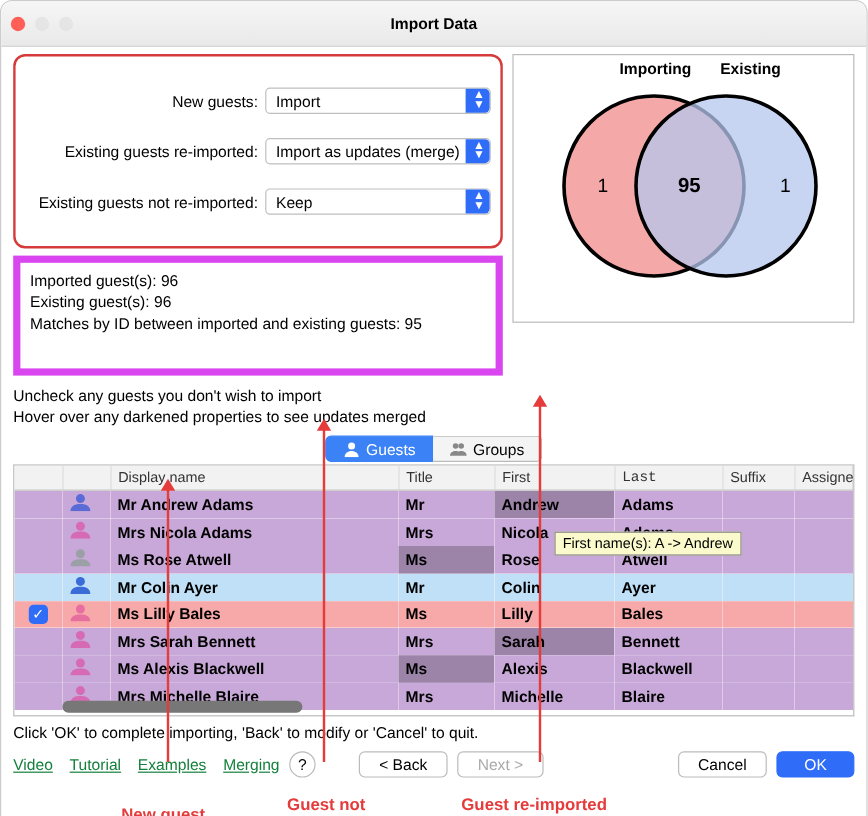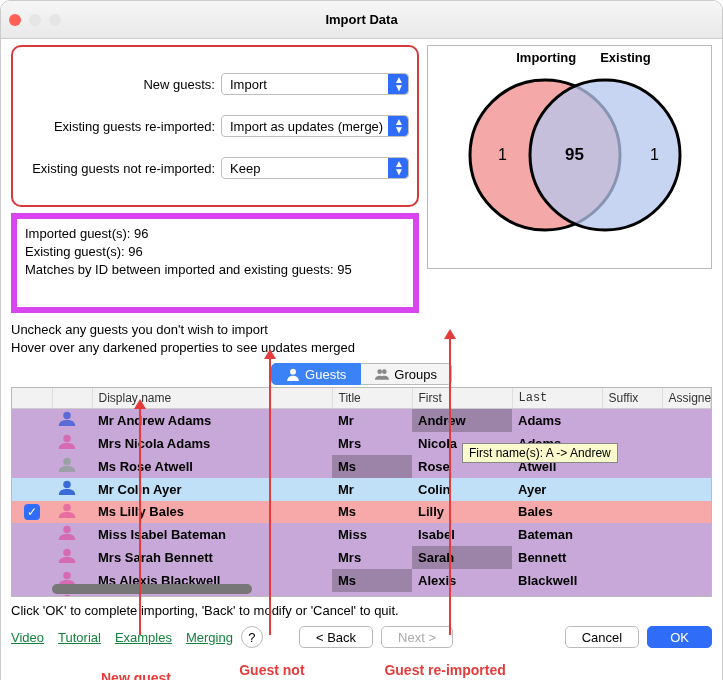--- a/index.html
+++ b/index.html
@@ -315,33 +315,20 @@
             <td class="bold">Bales</td>
             <td></td>
             <td></td>
           </tr>
           <tr class="row-existing">
             <td style="text-align: center;"><span class="checkbox"></span></td>
             <td><svg class="silhouette" viewBox="0 0 24 20">
                 <circle cx="12" cy="6" r="5" fill="#d66bb4"></circle>
                 <path d="M1 20c0-6 5-8 11-8s11 2 11 8" fill="#d66bb4"></path>
               </svg></td>
-            <td class="bold">Miss Isabel Bateman</td>
-            <td class="bold">Miss</td>
-            <td class="bold">Isabel</td>
-            <td class="bold">Bateman</td>
-            <td></td>
-            <td></td>
-          </tr>
-          <tr class="row-existing">
-            <td style="text-align: center;"><span class="checkbox"></span></td>
-            <td><svg class="silhouette" viewBox="0 0 24 20">
-                <circle cx="12" cy="6" r="5" fill="#d66bb4"></circle>
-                <path d="M1 20c0-6 5-8 11-8s11 2 11 8" fill="#d66bb4"></path>
-              </svg></td>
             <td class="bold">Mrs Sarah Bennett</td>
             <td class="bold">Mrs</td>
             <td class="bold darkened">Sarah</td>
             <td class="bold">Bennett</td>
             <td></td>
             <td></td>
           </tr>
           <tr class="row-existing">
             <td style="text-align: center;"><span class="checkbox"></span></td>
             <td><svg class="silhouette" viewBox="0 0 24 20">

